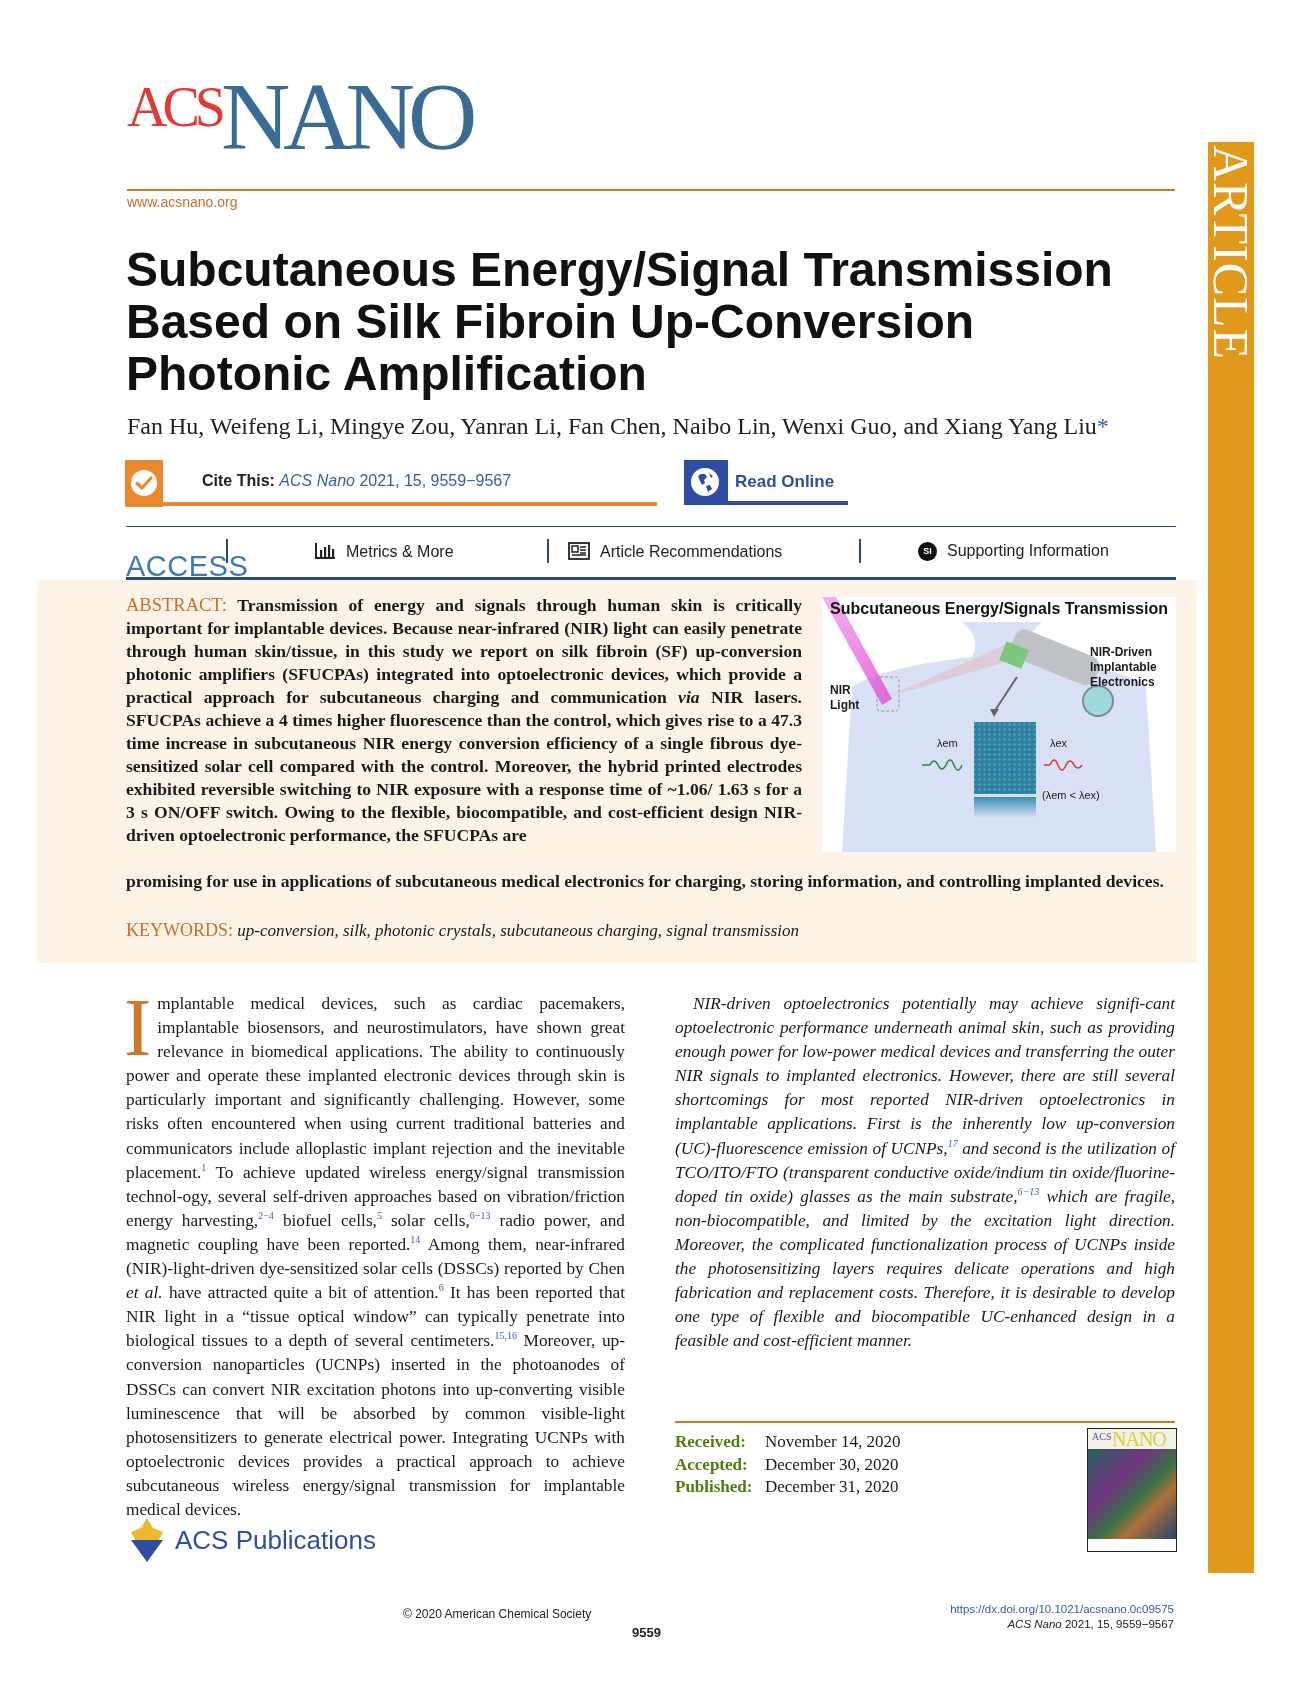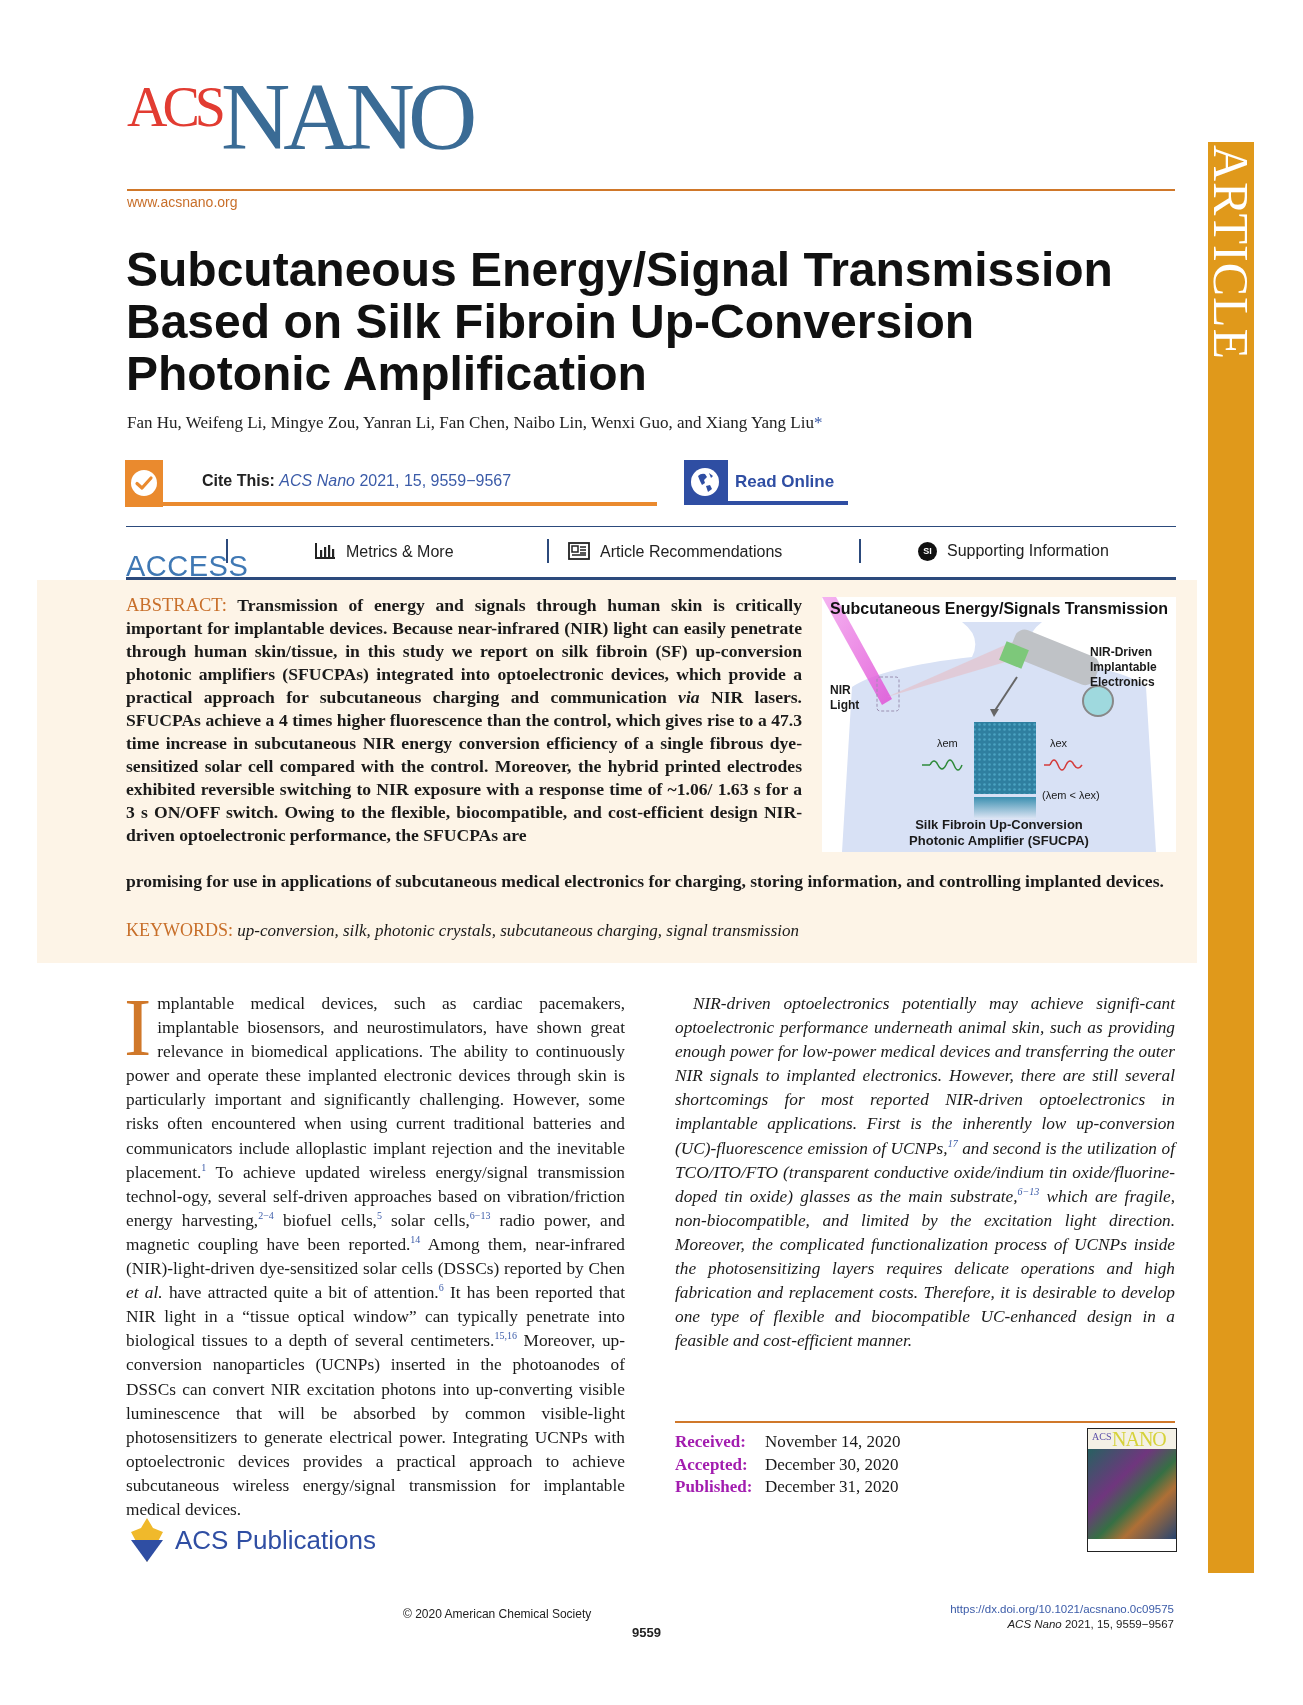--- a/index.html
+++ b/index.html
@@ -11,21 +11,21 @@
   #logo .acs{color:#e23c32;font-family:"Liberation Serif",serif;font-size:56px;letter-spacing:-5px;vertical-align:top;position:relative;top:-6px;}
   #logo .nano{color:#3a6b95;font-family:"Liberation Serif",serif;font-size:96px;letter-spacing:-7px;vertical-align:top;position:relative;top:4px;}
   #toprule{left:127px;top:189px;width:1048px;height:2px;background:#d0782a;}
   #url{left:127px;top:194px;font-size:14px;color:#c86f2a;}
   
   #artbar{left:1208px;top:142px;width:46px;height:1431px;background:#e0991b;}
   #artbar-text{left:1204px;top:145px;width:54px;height:240px;}
   #artbar-text span{display:block;transform:rotate(90deg);transform-origin:0 0;position:absolute;left:52px;top:0;font-size:50px;color:#fff;letter-spacing:1px;font-family:"Liberation Serif",serif;white-space:nowrap;line-height:50px;}
   
   #title{left:126px;top:244px;width:1060px;font-size:48px;font-weight:bold;line-height:52px;color:#111;}
-  #authors{left:127px;top:413px;font-size:17px;color:#222;white-space:nowrap;}
+  #authors{left:127px;top:413px;font-size:24px;color:#222;white-space:nowrap;}
   #authors .star{color:#3b5ba8;}
   
   #cite{left:125px;top:460px;width:532px;height:47px;}
   #cite .icon-box{position:absolute;left:0;top:0;width:38px;height:47px;background:#ea8a2e;}
   #cite .icon-box .circ{position:absolute;left:6px;top:10px;width:26px;height:26px;border-radius:50%;background:#fff;}
   #cite .under{position:absolute;left:38px;top:42px;width:494px;height:4px;background:#ea8a2e;}
   #cite .txt{position:absolute;left:50px;top:12px;font-size:16px;white-space:nowrap;color:#222;margin-left:27px;}
   #cite .txt b{font-weight:bold;}
   #cite .txt .ref{color:#3b5ba8;}
   #read{left:672px;top:460px;width:164px;height:47px;margin-left:12px;}
@@ -52,21 +52,21 @@
   
   .col{position:absolute;width:499px;font-size:17.3px;line-height:24.1px;text-align:justify;color:#1a1a1a;}
   #colL{left:126px;top:992px;}
   #colR{left:675px;top:992px;width:500px;}
   .drop{float:left;font-size:82px;line-height:68px;color:#d0782a;margin:2px 6px 0 -2px;font-family:"Liberation Serif",serif;}
   sup{font-size:10px;color:#3b5ba8;line-height:0;}
   .indent{text-indent:18px;font-style:italic;}
   
   #daterule{left:675px;top:1421px;width:500px;height:2px;background:#d0782a;}
   #dates{left:675px;top:1431px;font-size:17px;line-height:22.5px;}
-  #dates .lab{display:inline-block;width:90px;color:#a21caf;font-weight:bold;}
+  #dates .lab{display:inline-block;width:90px;color:#4d7c0f;font-weight:bold;}
   #cover{left:1087px;top:1428px;width:88px;height:122px;border:1px solid #222;background:#111;overflow:hidden;}
   
   #footlogo{left:127px;top:1516px;text-align:center;}
   #footcopy{left:403px;top:1607px;font-size:12px;color:#222;}
   #footpage{left:632px;top:1625px;font-size:13px;font-weight:bold;color:#222;}
   #footdoi{right:129px;top:1603px;font-size:11.5px;color:#3b5ba8;text-align:right;}
   #footref{right:129px;top:1618px;font-size:11.5px;color:#222;text-align:right;}
 </style>
 </head>
 <body>
@@ -191,24 +191,20 @@
       <div>Light</div>
     </div>
   <div class="abs sans" style="left:268px;top:48px;font-size:12px;font-weight:bold;line-height:15px">
       <div>NIR-Driven</div>
       <div>Implantable</div>
       <div>Electronics</div>
     </div>
   <div class="abs sans" style="left:115px;top:140px;font-size:11px">λem</div>
   <div class="abs sans" style="left:228px;top:140px;font-size:11px">λex</div>
   <div class="abs sans" style="left:220px;top:192px;font-size:11px">(λem &lt; λex)</div>
-  <div class="abs sans" style="left:0;top:220px;width:354px;text-align:center;font-size:13px;font-weight:bold;line-height:16px">
-      <div>Silk Fibroin Up-Conversion</div>
-      <div>Photonic Amplifier (SFUCPA)</div>
-    </div>
 </div>
 
 <div id="colL" class="col">
   <span class="drop">I</span><span>mplantable medical devices, such as cardiac pacemakers, implantable biosensors, and neurostimulators, have shown great relevance in biomedical applications. The ability to continuously power and operate these implanted electronic devices through skin is particularly important and significantly challenging. However, some risks often encountered when using current traditional batteries and communicators include alloplastic implant rejection and the inevitable placement.</span><sup>1</sup><span> To achieve updated wireless energy/signal transmission technol-ogy, several self-driven approaches based on vibration/friction energy harvesting,</span><sup>2−4</sup><span> biofuel cells,</span><sup>5</sup><span> solar cells,</span><sup>6−13</sup><span> radio power, and magnetic coupling have been reported.</span><sup>14</sup><span> Among them, near-infrared (NIR)-light-driven dye-sensitized solar cells (DSSCs) reported by Chen </span><i>et al.</i><span> have attracted quite a bit of attention.</span><sup>6</sup><span> It has been reported that NIR light in a “tissue optical window” can typically penetrate into biological tissues to a depth of several centimeters.</span><sup>15,16</sup><span> Moreover, up-conversion nanoparticles (UCNPs) inserted in the photoanodes of DSSCs can convert NIR excitation photons into up-converting visible luminescence that will be absorbed by common visible-light photosensitizers to generate electrical power. Integrating UCNPs with optoelectronic devices provides a practical approach to achieve subcutaneous wireless energy/signal transmission for implantable medical devices.</span>
 </div>
 <div id="colR" class="col indent">
   <span>NIR-driven optoelectronics potentially may achieve signifi-cant optoelectronic performance underneath animal skin, such as providing enough power for low-power medical devices and transferring the outer NIR signals to implanted electronics. However, there are still several shortcomings for most reported NIR-driven optoelectronics in implantable applications. First is the inherently low up-conversion (UC)-fluorescence emission of UCNPs,</span><sup>17</sup><span> and second is the utilization of TCO/ITO/FTO (transparent conductive oxide/indium tin oxide/fluorine-doped tin oxide) glasses as the main substrate,</span><sup>6−13</sup><span> which are fragile, non-biocompatible, and limited by the excitation light direction. Moreover, the complicated functionalization process of UCNPs inside the photosensitizing layers requires delicate operations and high fabrication and replacement costs. Therefore, it is desirable to develop one type of flexible and biocompatible UC-enhanced design in a feasible and cost-efficient manner.</span>
 </div>
 
 <div id="daterule" class="abs"></div>

